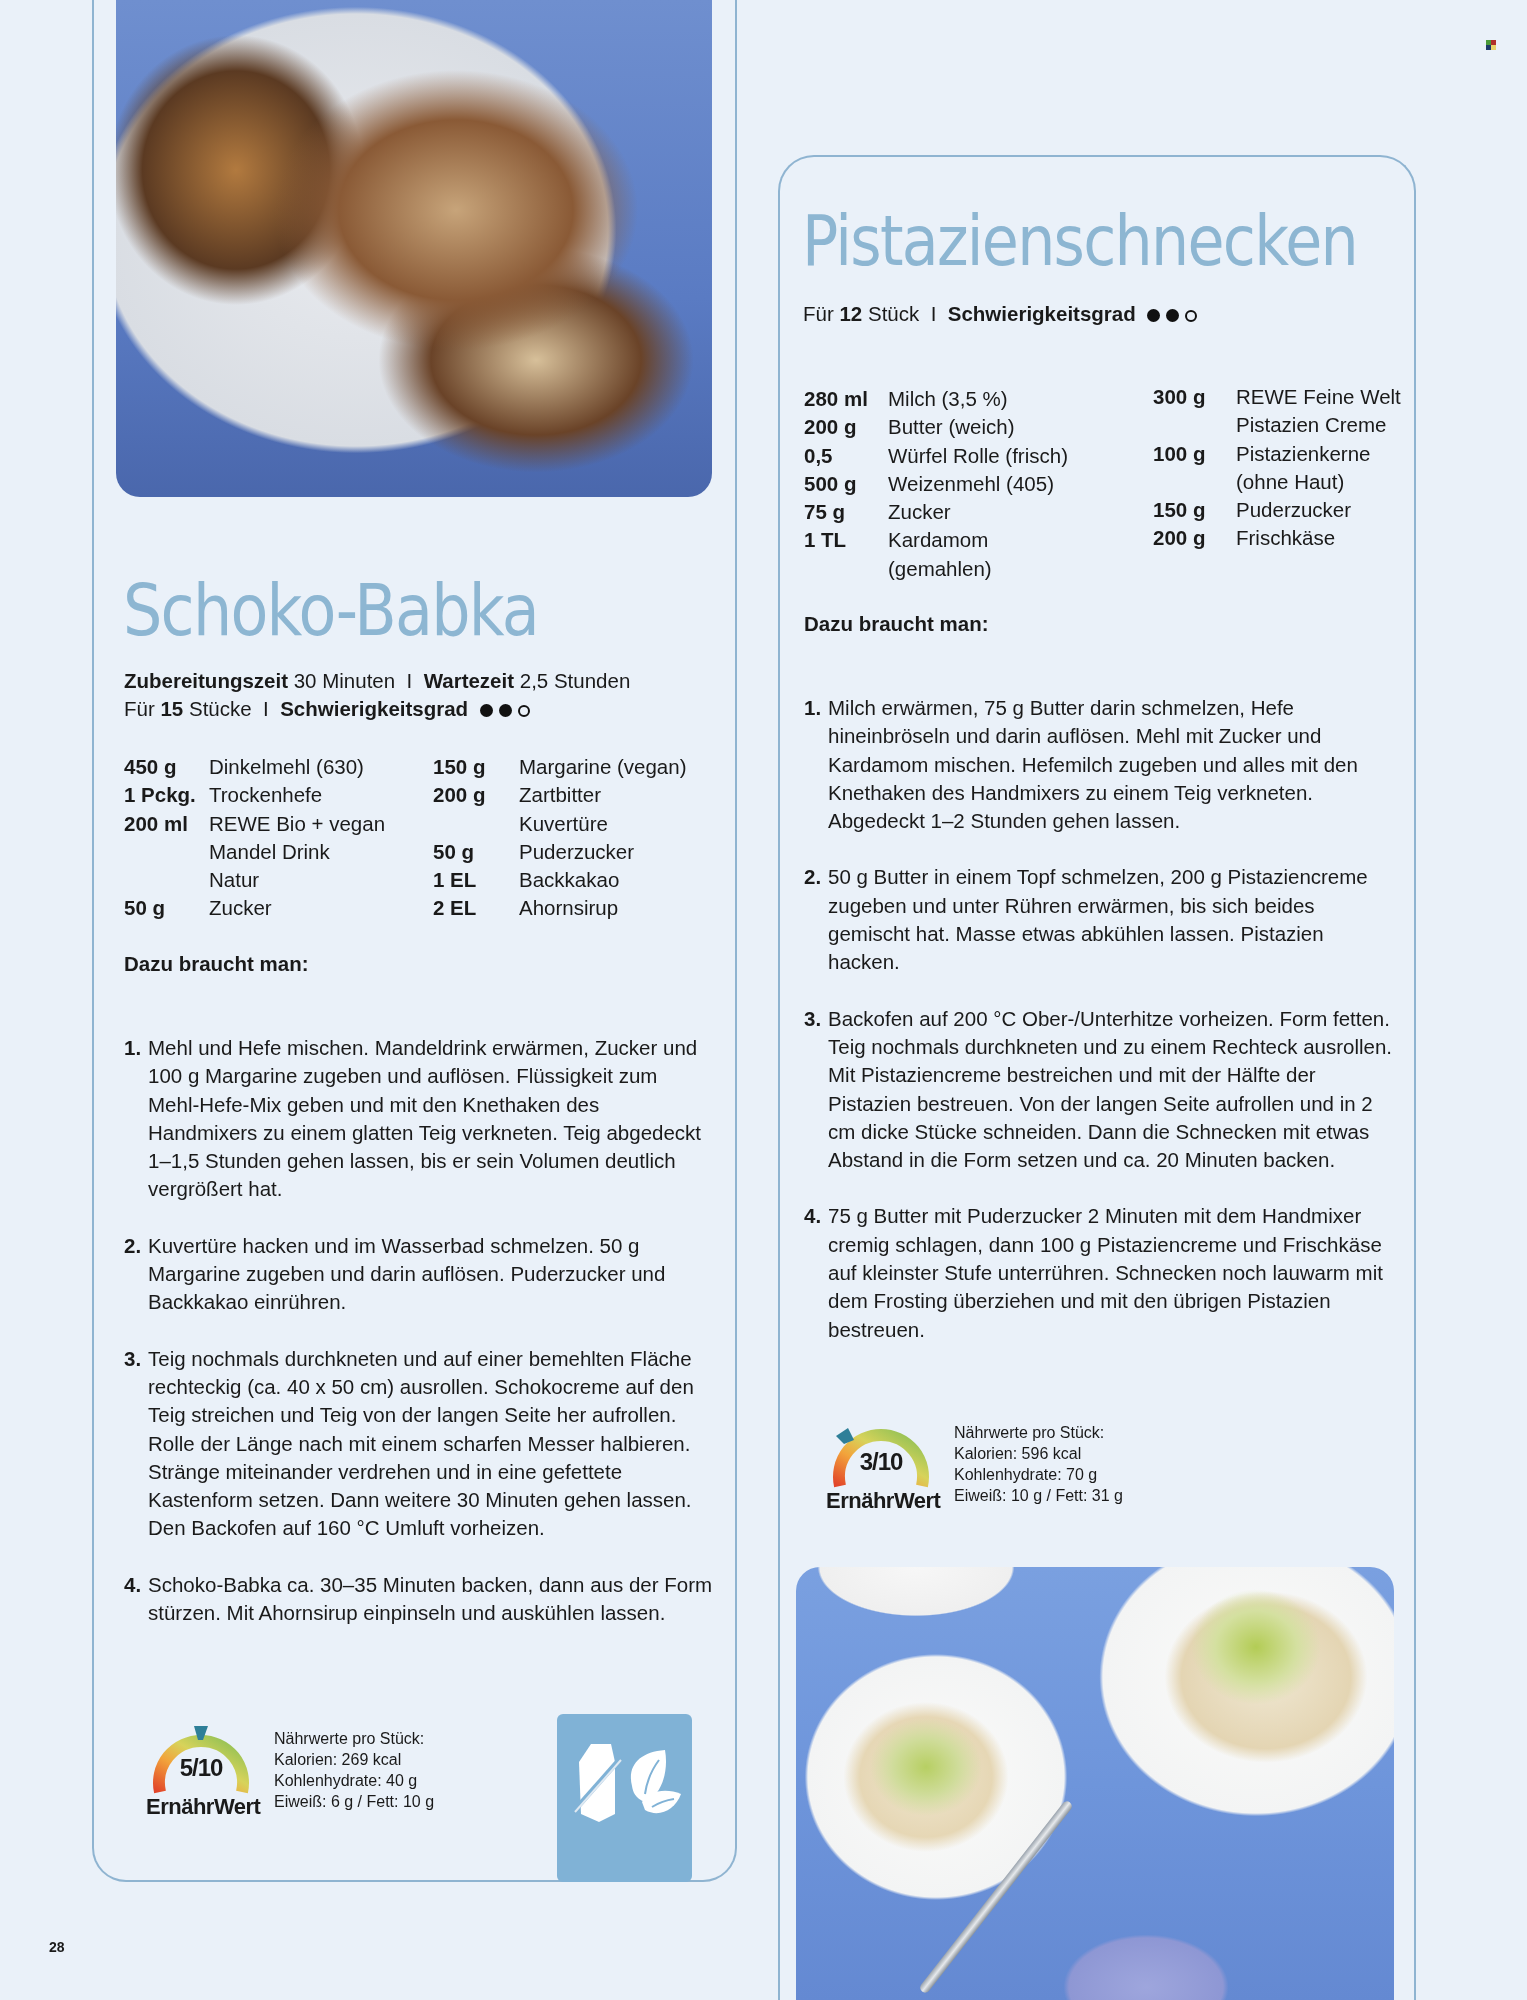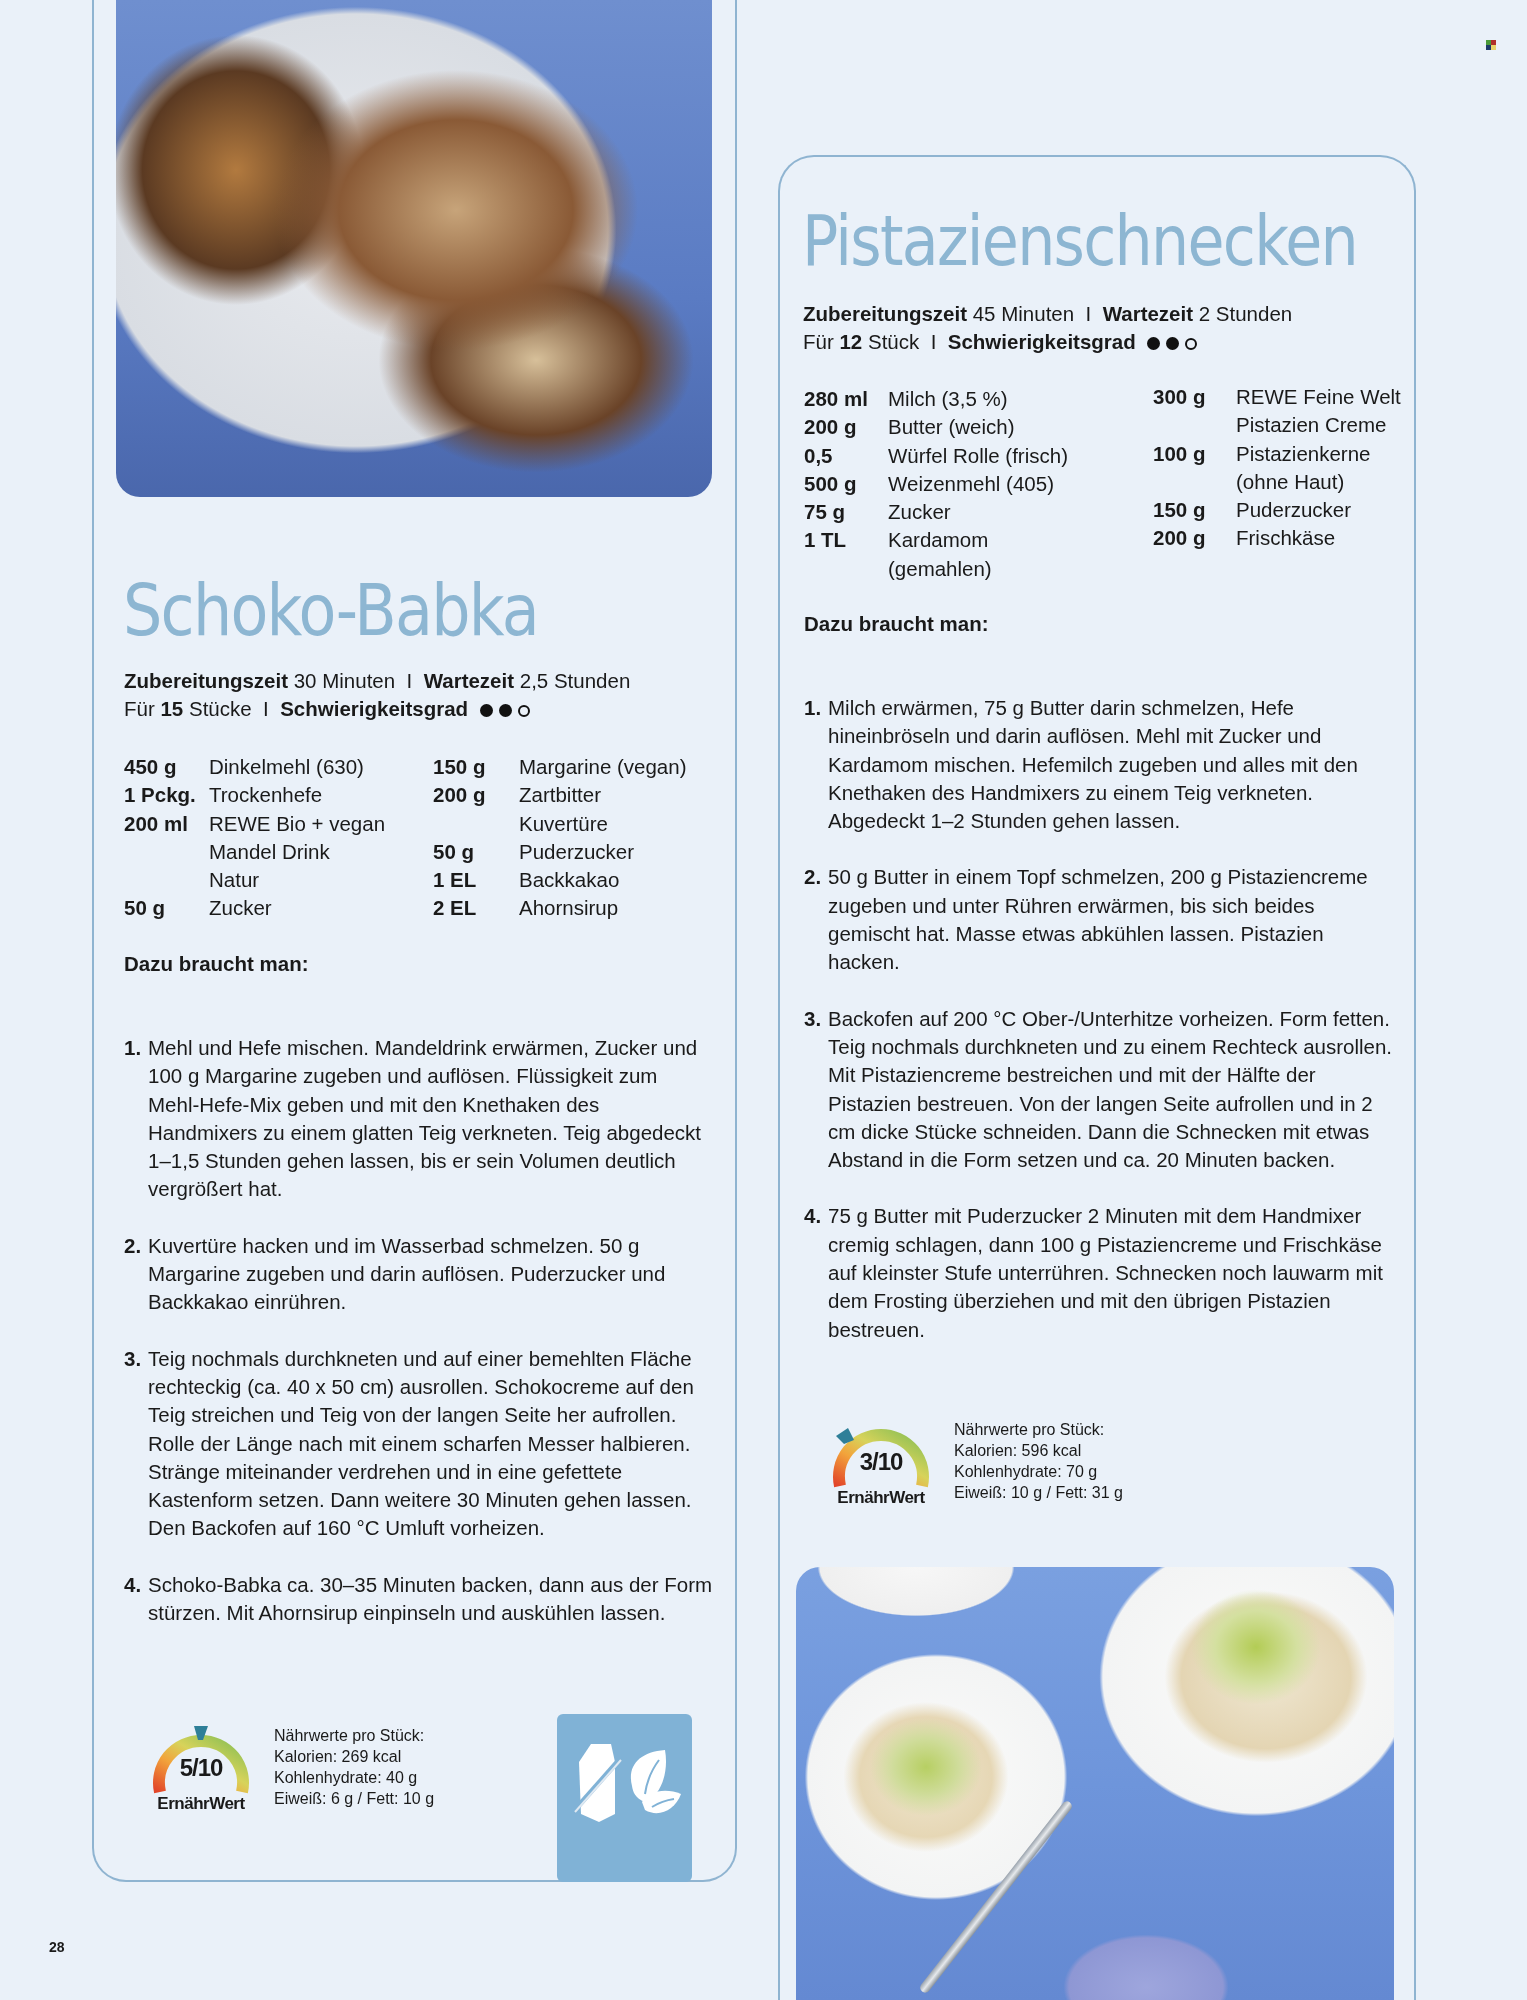--- a/index.html
+++ b/index.html
@@ -91,21 +91,21 @@
   .tools .label { font-weight: 700; }
 
   .step { display: flex; font-size: 20.5px; line-height: 28.3px; }
   .step .num { font-weight: 700; width: 24px; flex: none; }
   .step .txt { flex: 1; }
 
   .nutri { display: flex; align-items: center; }
   .gauge-wrap { width: 110px; text-align: center; position: relative; }
   .gauge-svg { display: block; margin: 0 auto; }
   .gauge-score { position: absolute; left: 0; right: 0; top: 34px; font-weight: 700; font-size: 24px; letter-spacing: -1px; }
-  .gauge-label { font-weight: 700; font-size: 17px; margin-top: -6px; letter-spacing: -0.5px; }
+  .gauge-label { font-weight: 700; font-size: 22px; margin-top: -6px; letter-spacing: -0.5px; }
   .nutri-text { font-size: 16px; line-height: 21px; margin-left: 18px; }
 
   .vegan-box {
     left: 557px; top: 1714px; width: 135px; height: 168px;
     background: #80b2d6; border-radius: 6px;
   }
 
   .page-num { left: 49px; top: 1939px; font-weight: 700; font-size: 14px; }
   .corner-logo { left: 1486px; top: 40px; width: 10px; height: 10px; }
   .corner-logo span { position: absolute; width: 5px; height: 5px; }
@@ -264,27 +264,20 @@
     </g>
   </svg>
 </div>
 
 <div class="abs card-right"></div>
 
 <div class="abs title title-pist">Pistazienschnecken</div>
 
 <div class="abs meta meta-pist">
   <div>
-    <b>Zubereitungszeit</b>
-    <span>45 Minuten</span>
-    &nbsp;<span>I</span>&nbsp;
-    <b>Wartezeit</b>
-    <span>2 Stunden</span>
-  </div>
-  <div>
     <span>Für</span>
     <b>12</b>
     <span>Stück</span>
     &nbsp;<span>I</span>&nbsp;
     <b>Schwierigkeitsgrad</b>
     <span class="dots">
       <span class="dot"></span>
       <span class="dot"></span>
       <span class="dot off"></span>
     </span>

